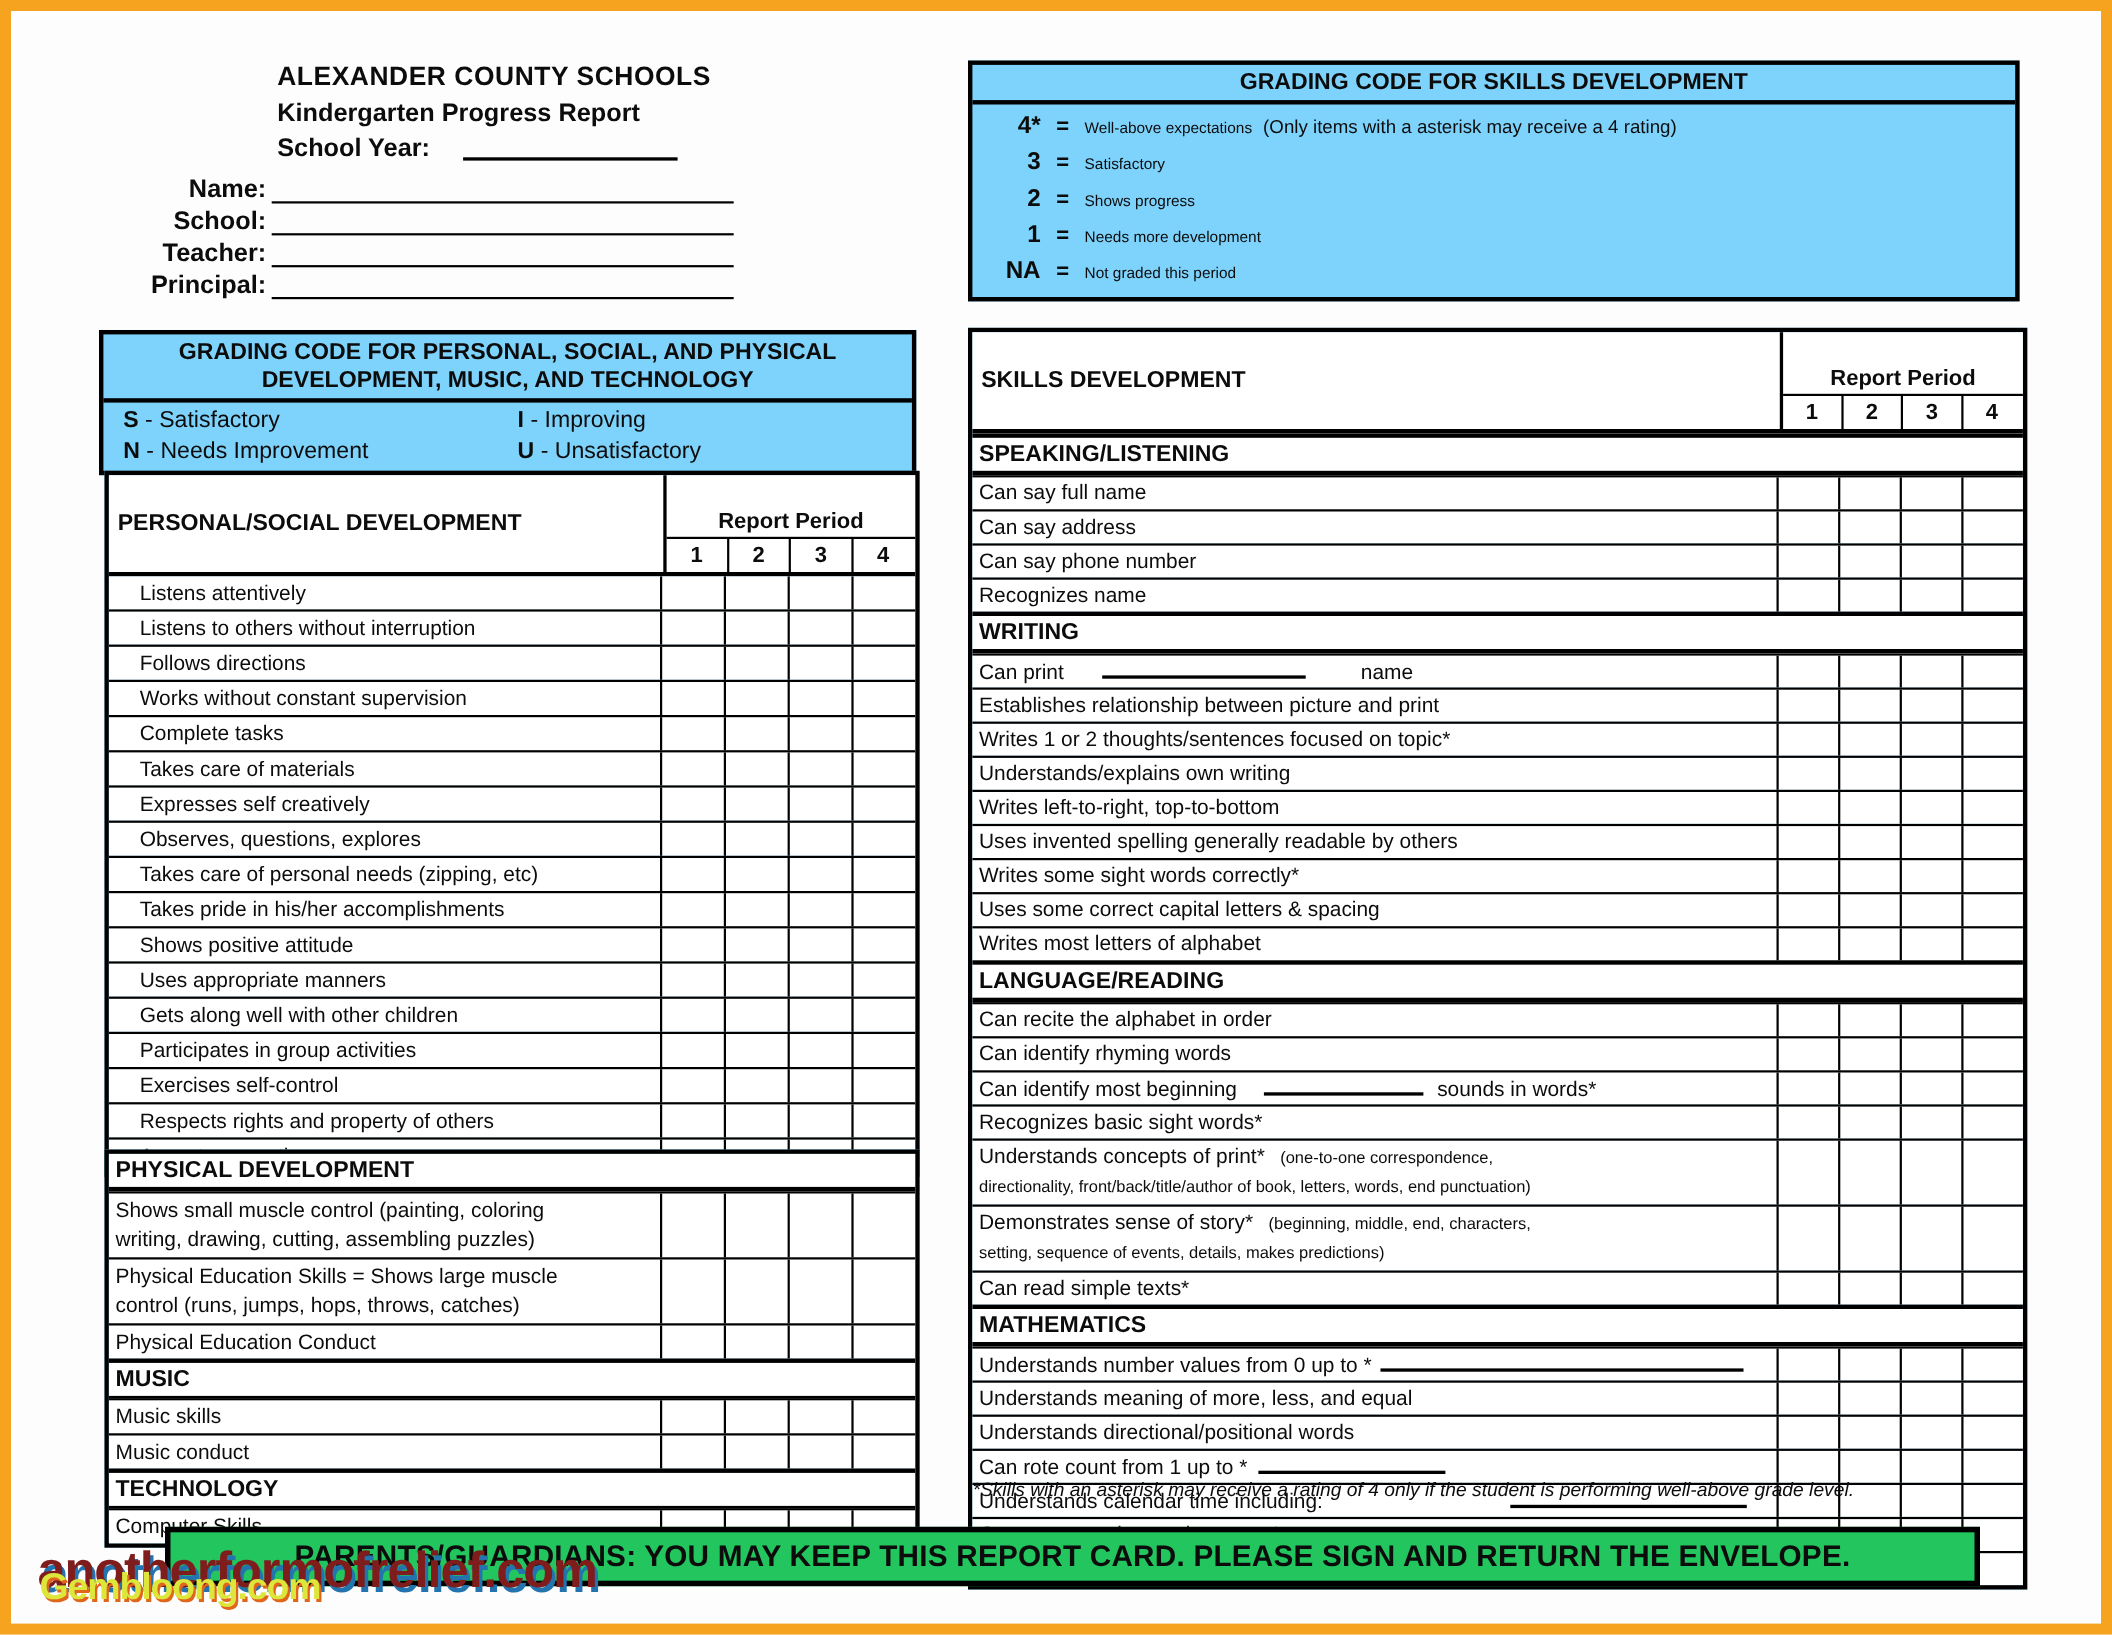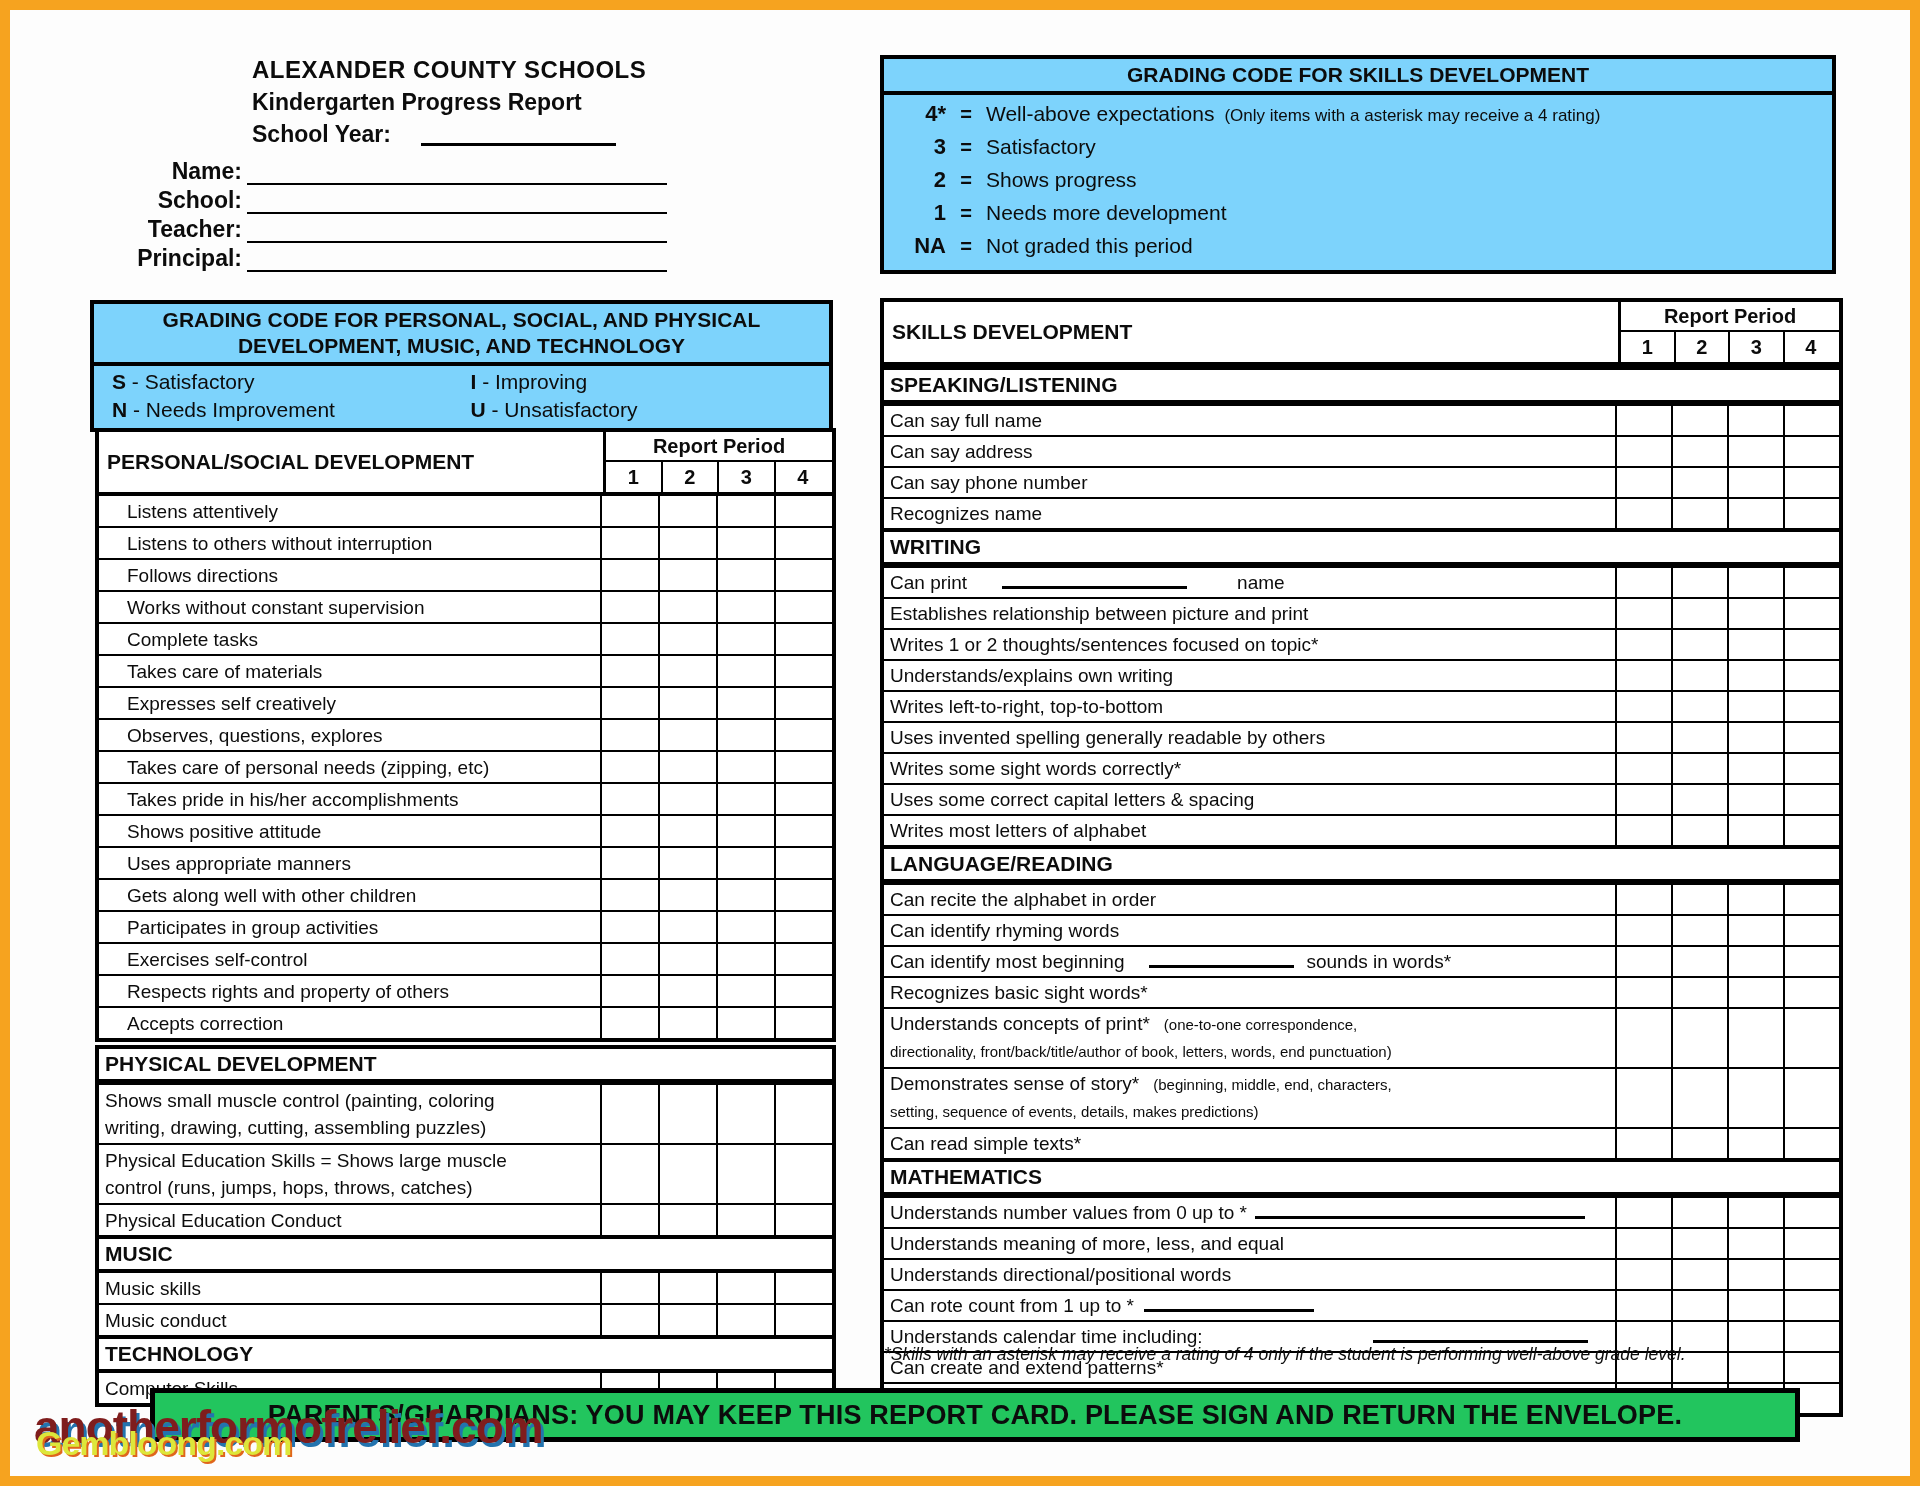--- a/index.html
+++ b/index.html
@@ -28,28 +28,28 @@
   
   #personal-codes{display:grid;grid-template-columns:1fr 1fr;padding:4px 0 6px 18px;row-gap:4px;}
   .code-item{font-size:21px;}
   .code-item b{font-weight:bold;}
 
   
   #skills-codes{padding:6px 0 4px 0;}
   .scode-row{display:flex;align-items:baseline;height:33px;}
   .scode-code{width:62px;text-align:right;font-weight:bold;font-size:22px;}
   .scode-eq{width:40px;text-align:center;font-weight:bold;font-size:20px;}
-  .scode-label{font-size:21px;}
+  .scode-label{font-size:14px;}
   .scode-note{font-size:17px;margin-left:10px;text-align:right;}
 
   
   .tbl-head{display:flex;border-bottom:4px solid #000;background:#fff;}
   .head-title{flex:1;display:flex;align-items:center;padding-left:8px;font-weight:bold;font-size:21px;}
   .head-period{border-left:3px solid #000;}
-  .rp-label{text-align:center;font-weight:bold;font-size:20px;border-bottom:2px solid #000;height:28px;line-height:28px;}
+  .rp-label{text-align:center;font-weight:bold;font-size:20px;border-bottom:2px solid #000;height:28px;line-height:28px;margin-top:28px;}
   .rp-cols{display:flex;}
   .rp-col{text-align:center;font-weight:bold;font-size:20px;height:30px;line-height:30px;border-left:2px solid #000;}
   .rp-col:first-child{border-left:none;}
 
   .row{display:flex;border-top:2px solid #000;min-height:29px;align-items:stretch;background:#fff;}
   .row:first-child{border-top:none;}
   .lab{flex:1;display:flex;flex-direction:column;justify-content:center;padding-left:6px;font-size:19px;}
   .lab .line{line-height:27px;white-space:nowrap;}
   .cell{border-left:2px solid #000;}
   .sec-head{border-top:4px solid #000;border-bottom:2px solid #000;font-weight:bold;font-size:21px;

